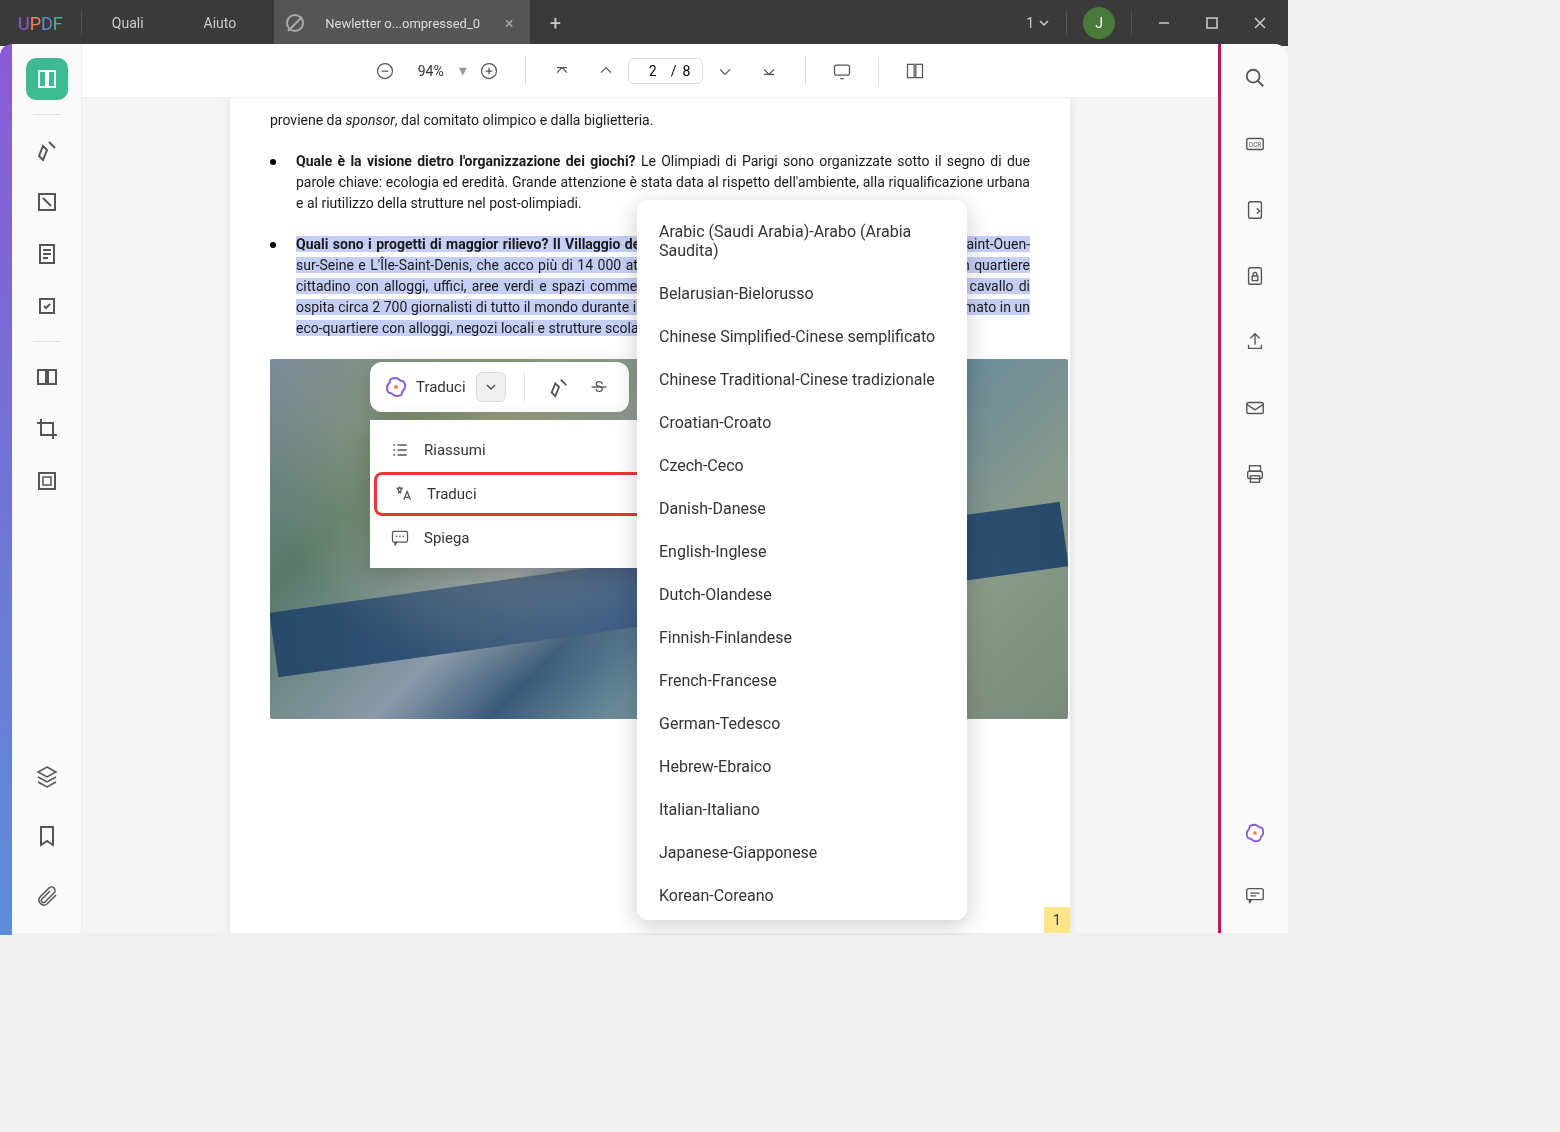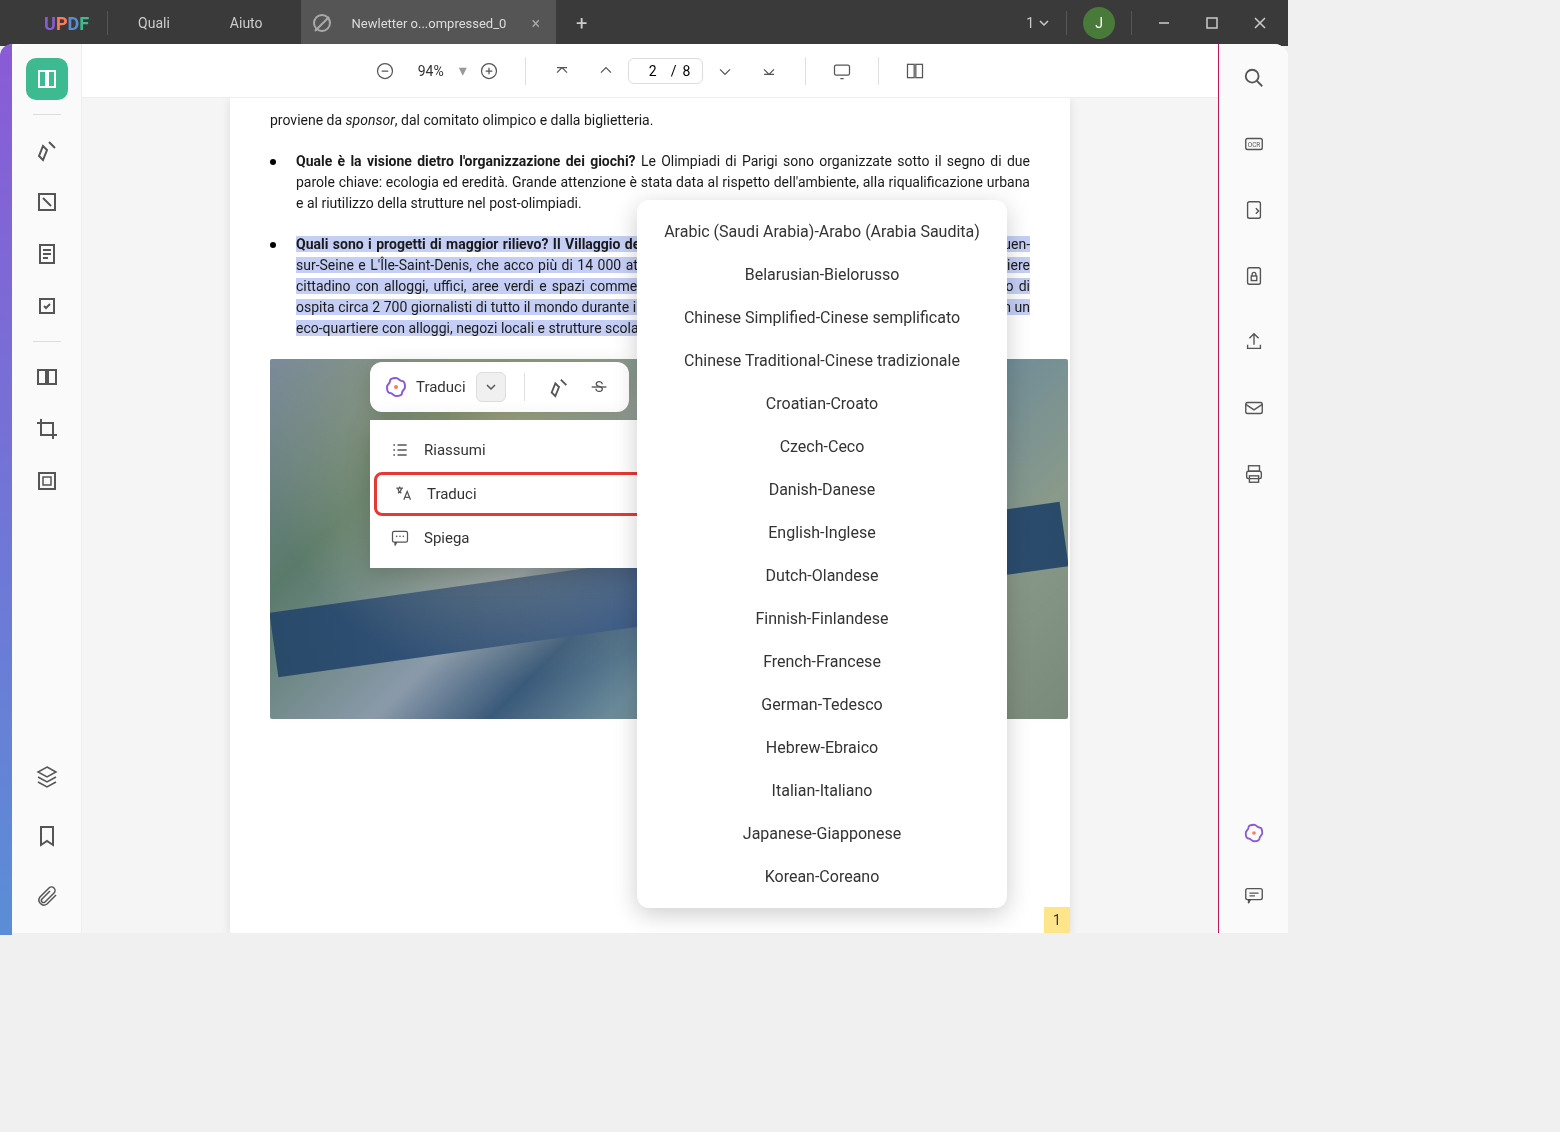--- a/index.html
+++ b/index.html
@@ -1,19 +1,19 @@
 <!DOCTYPE html>
 <html><head>
 <meta charset="utf-8">
 <style>
 * { margin: 0; padding: 0; box-sizing: border-box; font-family: -apple-system, BlinkMacSystemFont, "Segoe UI", Roboto, sans-serif; }
 body { background: #f0f0f0; width: 1288px; height: 935px; overflow: hidden; position: relative; }
 
 .titlebar { height: 46px; background: #3a3a3a; display: flex; align-items: center; color: #ccc; }
-.logo { padding: 0 18px; font-weight: bold; font-size: 18px; margin-left: 26px; }
+.logo { padding: 0 18px; font-weight: normal; font-size: 18px; }
 .logo span:nth-child(1) { color: #8a5bd6; }
 .logo span:nth-child(2) { color: #ff7a59; }
 .logo span:nth-child(3) { color: #5b8dd6; }
 .logo span:nth-child(4) { color: #3dba8f; }
 .tb-divider { width: 1px; height: 24px; background: #555; }
 .menu-item { padding: 0 30px; font-size: 14px; cursor: pointer; }
 .tab { background: #555; height: 46px; display: flex; align-items: center; padding: 0 12px; border-radius: 0; margin-left: 8px; gap: 21px; }
 .tab-icon { width: 18px; height: 18px; border: 2px solid #aaa; border-radius: 50%; position: relative; }
 .tab-icon::after { content: ''; position: absolute; width: 20px; height: 2px; background: #aaa; top: 7px; left: -3px; transform: rotate(-45deg); }
 .tab-text { font-size: 13px; color: #ddd; }
@@ -62,24 +62,24 @@
 .tb-ai-dd { width: 30px; height: 30px; border-radius: 6px; background: #f0f0f0; display: flex; align-items: center; justify-content: center; border: 1px solid #ddd; margin-left: 2px; }
 .tb-ai-sep { width: 1px; height: 28px; background: #e0e0e0; margin: 0 10px; }
 .tb-mini-icon { width: 32px; height: 32px; display: flex; align-items: center; justify-content: center; }
 
 .context-menu { position: absolute; left: 370px; top: 420px; width: 314px; background: #fff; border-radius: 0; box-shadow: 0 6px 24px rgba(0,0,0,0.2); padding: 8px 4px; z-index: 11; }
 .cm-item { display: flex; align-items: center; height: 44px; padding: 0 16px; border-radius: 8px; cursor: pointer; gap: 14px; font-size: 15px; color: #333; }
 .cm-item.highlighted-red { border: 3px solid #e53935; border-radius: 8px; }
 .cm-icon { width: 20px; height: 20px; color: #555; }
 .cm-chevron { margin-left: auto; color: #888; }
 
-.lang-menu { position: absolute; left: 637px; top: 200px; width: 370px; background: #fff; border-radius: 12px; box-shadow: 0 6px 24px rgba(0,0,0,0.2); padding: 10px 0; z-index: 12; max-height: 720px; overflow-y: auto; text-align: center; }
+.lang-menu { position: absolute; left: 637px; top: 200px; width: 330px; background: #fff; border-radius: 12px; box-shadow: 0 6px 24px rgba(0,0,0,0.2); padding: 10px 0; z-index: 12; max-height: 720px; overflow-y: auto; }
 .lang-item { padding: 12px 22px; font-size: 16px; color: #333; cursor: pointer; }
 
-.right-sidebar { width: 70px; background: #fafafa; border-left: 1px solid #be185d; display: flex; flex-direction: column; align-items: center; padding-top: 14px; gap: 26px; position: relative; z-index: 2; }
+.right-sidebar { width: 70px; background: #fafafa; border-left: 3px solid #be185d; display: flex; flex-direction: column; align-items: center; padding-top: 14px; gap: 26px; position: relative; z-index: 2; }
 .rs-tool { width: 40px; height: 40px; display: flex; align-items: center; justify-content: center; cursor: pointer; color: #555; }
 .rs-tool svg { width: 22px; height: 22px; }
 .rs-bottom { margin-top: auto; margin-bottom: 18px; display: flex; flex-direction: column; gap: 22px; align-items: center; }
 .ai-color-icon { width: 26px; height: 26px; }
 
 .paris-image { width: 798px; height: 360px; background: linear-gradient(135deg, #7a8a9a 0%, #5a7a6a 20%, #8a9aaa 40%, #3a5a7a 50%, #6a8a9a 60%, #8a9a8a 80%, #7a8a7a 100%); margin-top: 20px; position: relative; overflow: hidden; border-radius: 2px; }
 .paris-image::before { content:''; position:absolute; left:0; right:0; top:55%; height:18%; background: linear-gradient(90deg, #2a4a6a, #3a5a8a, #2a4a6a); transform: rotate(-8deg); }
 .paris-image::after { content:''; position:absolute; inset:0; background: radial-gradient(circle at 30% 20%, rgba(255,230,150,0.4), transparent 40%); }
 
 .yellow-mark { position: absolute; right: 0; bottom: 0; width: 26px; height: 26px; background: #ffe58a; display: flex; align-items: center; justify-content: center; font-size: 14px; color: #333; }

